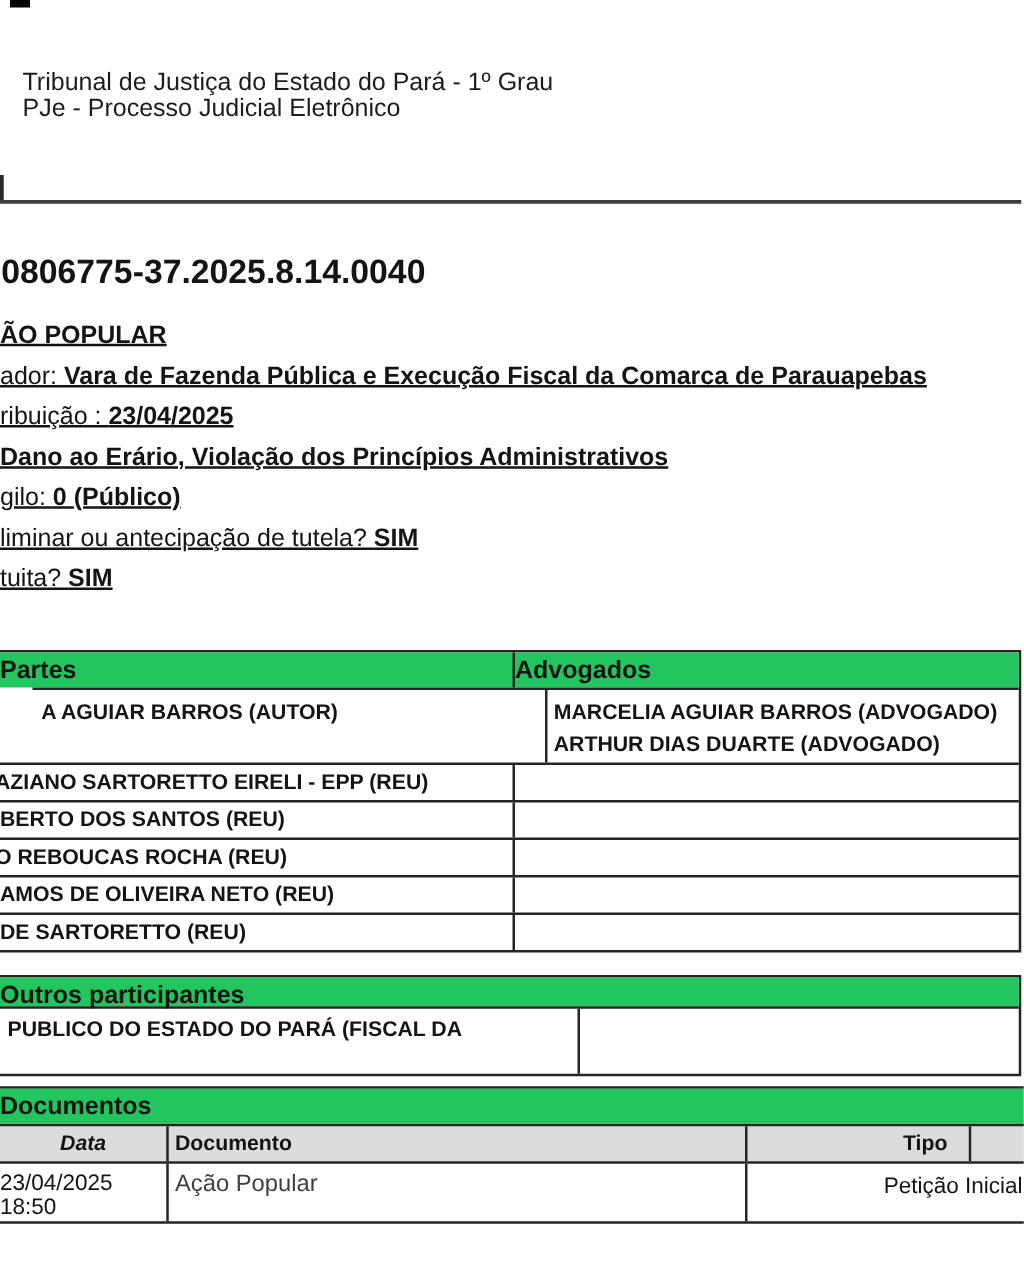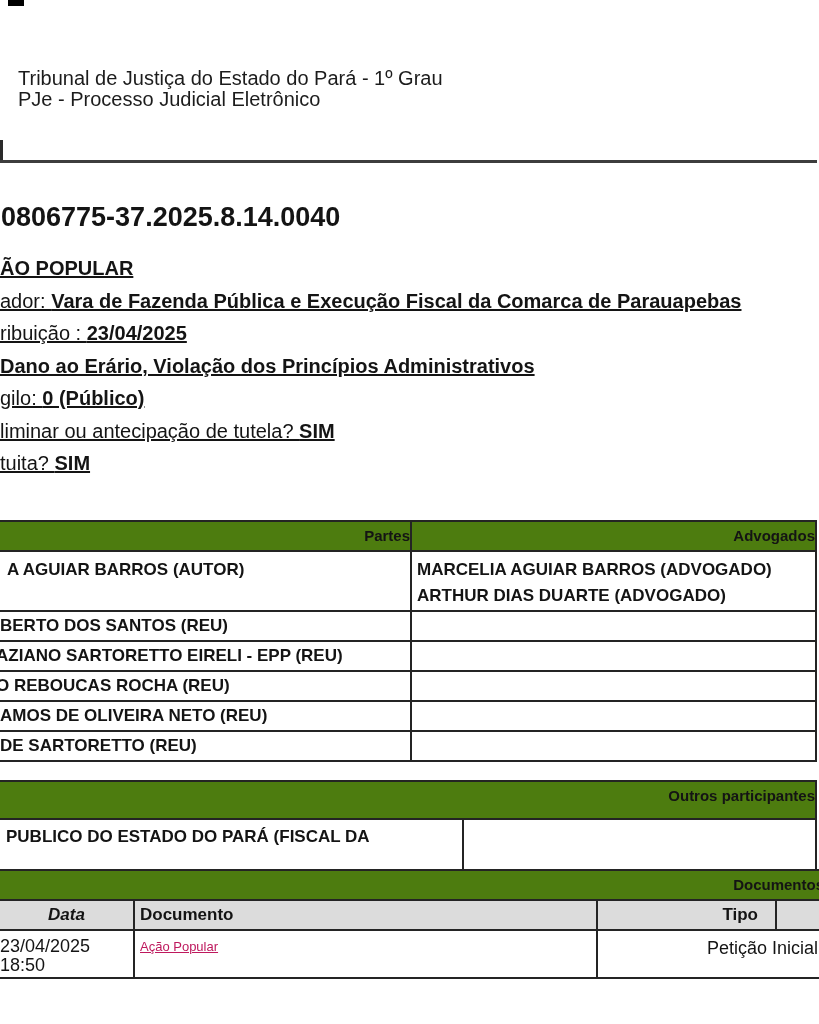--- a/index.html
+++ b/index.html
@@ -5,69 +5,69 @@
   html, body { margin: 0; padding: 0; }
   body {
     width: 819px; height: 1024px;
     position: relative; overflow: hidden;
     background: #ffffff;
     font-family: "Liberation Sans", sans-serif;
     color: #141414;
   }
   .corner-mark { position:absolute; left:8px; top:0; width:16px; height:6px; background:#000; }
 
-  .court-header { position:absolute; left:18px; top:68px; font-size:20px; line-height:21px; color:#1c1c1c; }
+  .court-header { position:absolute; left:18px; top:56px; font-size:20px; line-height:21px; color:#1c1c1c; }
 
   .left-frag { position:absolute; left:0; top:140px; width:3px; height:22px; background:#2a2a2a; }
   .top-rule  { position:absolute; left:0; top:160px; width:817px; height:3px; background:#3d3d3d; }
 
   .case-number { position:absolute; left:1px; top:202px; font-size:27px; font-weight:bold; white-space:nowrap; }
 
   .fields { position:absolute; left:0; top:252px; font-size:20px; }
   .fields .fline { height:32.5px; line-height:32.5px; white-space:nowrap;text-decoration:underline; }
   .fields b { font-weight:bold; }
 
   
   .tbl { position:absolute; left:-2px; border:2px solid #242424; background:#fff; box-sizing:border-box; }
-  .tbl .hrow { background:#4d7c0f; font-weight:bold; font-size:15px; text-align:right; }
+  .tbl .hrow { background:#22c55e; font-weight:bold; font-size:20px; text-align:left; }
   .tbl .row { display:flex; border-top:2px solid #242424; }
   .tbl .c1 { box-sizing:border-box; border-right:2px solid #242424; overflow:hidden; }
   .tbl .c2 { flex:1; overflow:hidden; }
   .bcell { font-weight:bold; font-size:17px; white-space:nowrap; }
 
   
   #partes { top:520px; width:819px; }
   #partes .hrow { display:flex; height:28px; line-height:28px; }
   #partes .hrow .c1, #partes .row .c1 { width:412px; }
-  #partes .row-autor { height:58px; }
+  #partes .row-autor { height:58px;margin-left:26px; }
   #partes .row-autor .c1 { padding:8px 0 0 7px; }
   #partes .row-autor .c2 { padding:5px 0 0 5px; line-height:26px; }
   #partes .row-reu { height:28px; line-height:28px; }
   #partes .row-reu .c1 { padding-left:0; }
   #partes .row-reu.indent-cut .c1 { text-indent:-4px; }
 
   
   #outros { top:780px; width:819px; }
-  #outros .hrow { height:36px; line-height:28px; }
+  #outros .hrow { height:23px; line-height:28px; }
   #outros .row { height:52px; }
   #outros .c1 { width:464px; padding:7px 0 0 6px; }
 
   
   #documentos { top:869px; width:828px; }
   #documentos .hrow { height:28px; line-height:28px; }
   #documentos .subrow { display:flex; height:28px; line-height:28px; background:#dcdcdc; border-top:2px solid #242424; font-weight:bold; font-size:17px; }
   #documentos .subrow .sd1 { width:135px; border-right:2px solid #242424; text-align:center; box-sizing:border-box;font-style:italic; }
   #documentos .subrow .sd2 { width:463px; border-right:2px solid #242424; padding-left:5px; box-sizing:border-box; }
   #documentos .subrow .sd3 { width:179px; border-right:2px solid #242424; text-align:right; padding-right:17px; box-sizing:border-box; }
   #documentos .subrow .sd4 { flex:1; }
   #documentos .drow { display:flex; height:46px; border-top:2px solid #242424; }
   #documentos .drow .dd1 { width:135px; border-right:2px solid #242424; box-sizing:border-box; font-size:18px; line-height:19px; padding-top:6px; overflow:hidden; }
   #documentos .drow .dd2 { width:463px; border-right:2px solid #242424; box-sizing:border-box; padding:6px 0 0 5px; }
   #documentos .drow .dd3 { flex:1; text-align:right; font-size:18px; padding:7px 6px 0 0; white-space:nowrap; overflow:hidden; }
-  .doc-link { color:#be185d; text-decoration:underline; font-size:13px; cursor:pointer; }
+  .doc-link { color:#404040; font-size:19px; cursor:pointer; }
 </style>
 </head>
 <body>
 
 <div class="corner-mark"></div>
 
 <div class="court-header">
   <div>Tribunal de Justiça do Estado do Pará - 1º Grau</div>
   <div>PJe - Processo Judicial Eletrônico</div>
 </div>
@@ -92,26 +92,26 @@
     <div class="c1">Partes</div>
     <div class="c2">Advogados</div>
   </div>
   <div class="row row-autor">
     <div class="c1 bcell">A AGUIAR BARROS (AUTOR)</div>
     <div class="c2 bcell">
       <div>MARCELIA AGUIAR BARROS (ADVOGADO)</div>
       <div>ARTHUR DIAS DUARTE (ADVOGADO)</div>
     </div>
   </div>
+  <div class="row row-reu indent-cut">
+    <div class="c1 bcell">AZIANO SARTORETTO EIRELI - EPP (REU)</div>
+    <div class="c2"></div>
+  </div>
   <div class="row row-reu">
     <div class="c1 bcell">BERTO DOS SANTOS (REU)</div>
-    <div class="c2"></div>
-  </div>
-  <div class="row row-reu indent-cut">
-    <div class="c1 bcell">AZIANO SARTORETTO EIRELI - EPP (REU)</div>
     <div class="c2"></div>
   </div>
   <div class="row row-reu indent-cut">
     <div class="c1 bcell">O REBOUCAS ROCHA (REU)</div>
     <div class="c2"></div>
   </div>
   <div class="row row-reu">
     <div class="c1 bcell">AMOS DE OLIVEIRA NETO (REU)</div>
     <div class="c2"></div>
   </div>

